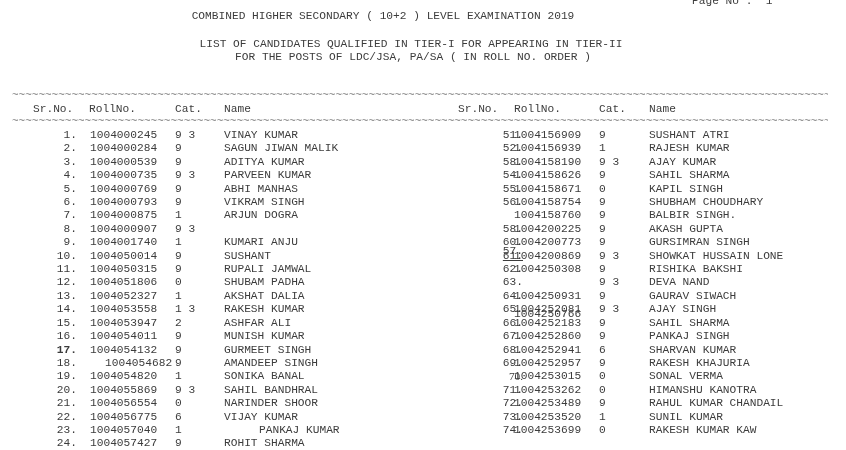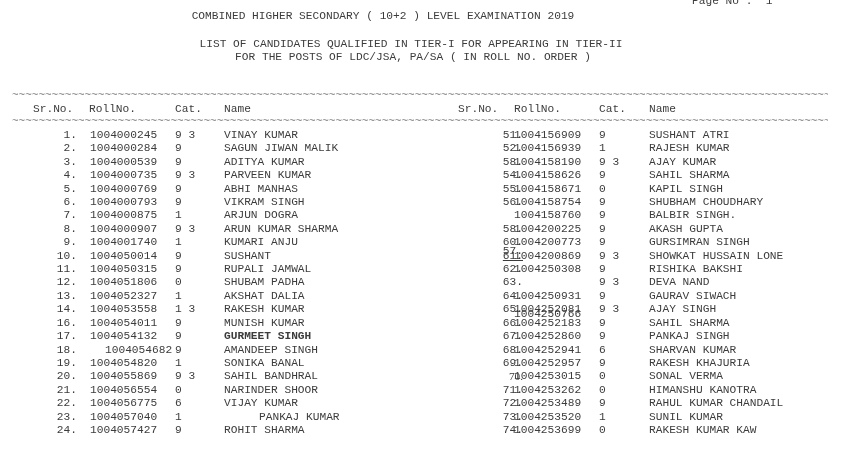--- a/index.html
+++ b/index.html
@@ -45,29 +45,30 @@
 <div class="rule rule-mid">~~~~~~~~~~~~~~~~~~~~~~~~~~~~~~~~~~~~~~~~~~~~~~~~~~~~~~~~~~~~~~~~~~~~~~~~~~~~~~~~~~~~~~~~~~~~~~~~~~~~~~~~~~~~~~~~~~~~~~~~~~~~~~~~~~~~~~~~~~~~~~~~~~~~~~~~~~~~~~~~</div>
 
 <div class="col" id="left-col" style="left:0; width:423px;">
     <div class="row"><span class="sr" style="left: 37px;">1.</span><span style="left: 90px;">1004000245</span><span style="left: 175px;">9 3</span><span style="left: 224px;">VINAY KUMAR</span></div>
     <div class="row"><span class="sr" style="left: 37px;">2.</span><span style="left: 90px;">1004000284</span><span style="left: 175px;">9</span><span style="left: 224px;">SAGUN JIWAN MALIK</span></div>
     <div class="row"><span class="sr" style="left: 37px;">3.</span><span style="left: 90px;">1004000539</span><span style="left: 175px;">9</span><span style="left: 224px;">ADITYA KUMAR</span></div>
     <div class="row"><span class="sr" style="left: 37px;">4.</span><span style="left: 90px;">1004000735</span><span style="left: 175px;">9 3</span><span style="left: 224px;">PARVEEN KUMAR</span></div>
     <div class="row"><span class="sr" style="left: 37px;">5.</span><span style="left: 90px;">1004000769</span><span style="left: 175px;">9</span><span style="left: 224px;">ABHI MANHAS</span></div>
     <div class="row"><span class="sr" style="left: 37px;">6.</span><span style="left: 90px;">1004000793</span><span style="left: 175px;">9</span><span style="left: 224px;">VIKRAM SINGH</span></div>
     <div class="row"><span class="sr" style="left: 37px;">7.</span><span style="left: 90px;">1004000875</span><span style="left: 175px;">1</span><span style="left: 224px;">ARJUN DOGRA</span></div>
-    <div class="row"><span class="sr" style="left: 37px;">8.</span><span style="left: 90px;">1004000907</span><span style="left: 175px;">9 3</span><span style="left: 224px;">ARUN KUMAR SHARMA</span></div>
+    <div class="row"><span class="sr" style="left: 37px;">8.</span><span style="left: 90px;">1004000907</span><span style="left: 175px;">9 3</span></div>
     <div class="row"><span class="sr" style="left: 37px;">9.</span><span style="left: 90px;">1004001740</span><span style="left: 175px;">1</span><span style="left: 224px;">KUMARI ANJU</span></div>
     <div class="row"><span class="sr" style="left: 37px;">10.</span><span style="left: 90px;">1004050014</span><span style="left: 175px;">9</span><span style="left: 224px;">SUSHANT</span></div>
     <div class="row"><span class="sr" style="left: 37px;">11.</span><span style="left: 90px;">1004050315</span><span style="left: 175px;">9</span><span style="left: 224px;">RUPALI JAMWAL</span></div>
     <div class="row"><span class="sr" style="left: 37px;">12.</span><span style="left: 90px;">1004051806</span><span style="left: 175px;">0</span><span style="left: 224px;">SHUBAM PADHA</span></div>
     <div class="row"><span class="sr" style="left: 37px;">13.</span><span style="left: 90px;">1004052327</span><span style="left: 175px;">1</span><span style="left: 224px;">AKSHAT DALIA</span></div>
     <div class="row"><span class="sr" style="left: 37px;">14.</span><span style="left: 90px;">1004053558</span><span style="left: 175px;">1 3</span><span style="left: 224px;">RAKESH KUMAR</span></div>
+    <div class="row"><span class="sr" style="left: 37px;">15.</span><span style="left: 90px;">1004053947</span><span style="left: 175px;">2</span><span style="left: 224px;">ASHFAR ALI</span></div>
     <div class="row"><span class="sr" style="left: 37px;">16.</span><span style="left: 90px;">1004054011</span><span style="left: 175px;">9</span><span style="left: 224px;">MUNISH KUMAR</span></div>
-    <div class="row"><span class="sr" style="left: 37px;">17.</span><span style="left: 90px;">1004054132</span><span style="left: 175px;">9</span><span style="left: 224px; font-weight: bold;">GURMEET SINGH</span></div>
+    <div class="row"><span class="sr" style="left: 37px; font-weight: bold;">17.</span><span style="left: 90px;">1004054132</span><span style="left: 175px;">9</span><span style="left: 224px;">GURMEET SINGH</span></div>
     <div class="row"><span class="sr" style="left: 37px;">18.</span><span style="left: 105px;">1004054682</span><span style="left: 175px;">9</span><span style="left: 224px;">AMANDEEP SINGH</span></div>
     <div class="row"><span class="sr" style="left: 37px;">19.</span><span style="left: 90px;">1004054820</span><span style="left: 175px;">1</span><span style="left: 224px;">SONIKA BANAL</span></div>
     <div class="row"><span class="sr" style="left: 37px;">20.</span><span style="left: 90px;">1004055869</span><span style="left: 175px;">9 3</span><span style="left: 224px;">SAHIL BANDHRAL</span></div>
     <div class="row"><span class="sr" style="left: 37px;">21.</span><span style="left: 90px;">1004056554</span><span style="left: 175px;">0</span><span style="left: 224px;">NARINDER SHOOR</span></div>
     <div class="row"><span class="sr" style="left: 37px;">22.</span><span style="left: 90px;">1004056775</span><span style="left: 175px;">6</span><span style="left: 224px;">VIJAY KUMAR</span></div>
     <div class="row"><span class="sr" style="left: 37px;">23.</span><span style="left: 90px;">1004057040</span><span style="left: 175px;">1</span><span style="left: 224px; padding-left: 35px;">PANKAJ KUMAR</span></div>
     <div class="row"><span class="sr" style="left: 37px;">24.</span><span style="left: 90px;">1004057427</span><span style="left: 175px;">9</span><span style="left: 224px;">ROHIT SHARMA</span></div>
   </div>
 <div class="col" id="right-col" style="left:423px; width:423px;">
     <div class="row"><span class="sr" style="left: 60px;">51.</span><span style="left: 91px;">1004156909</span><span style="left: 176px;">9</span><span style="left: 226px;">SUSHANT ATRI</span></div>

